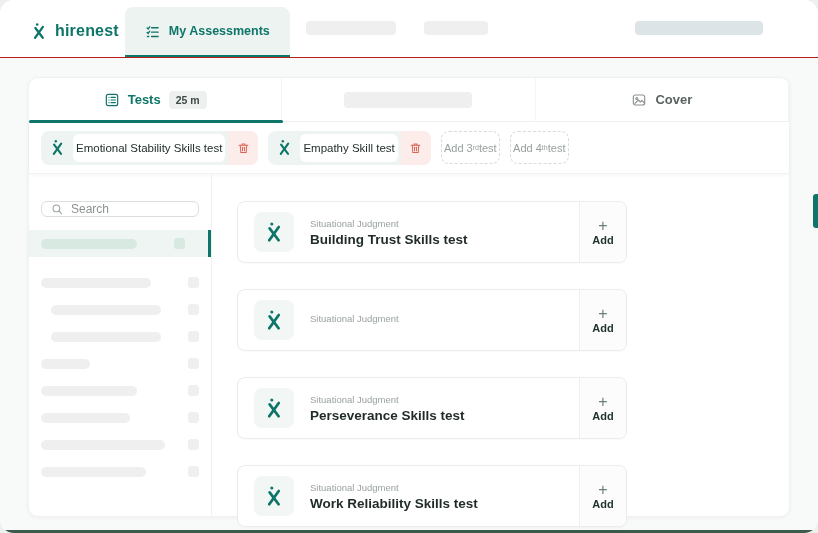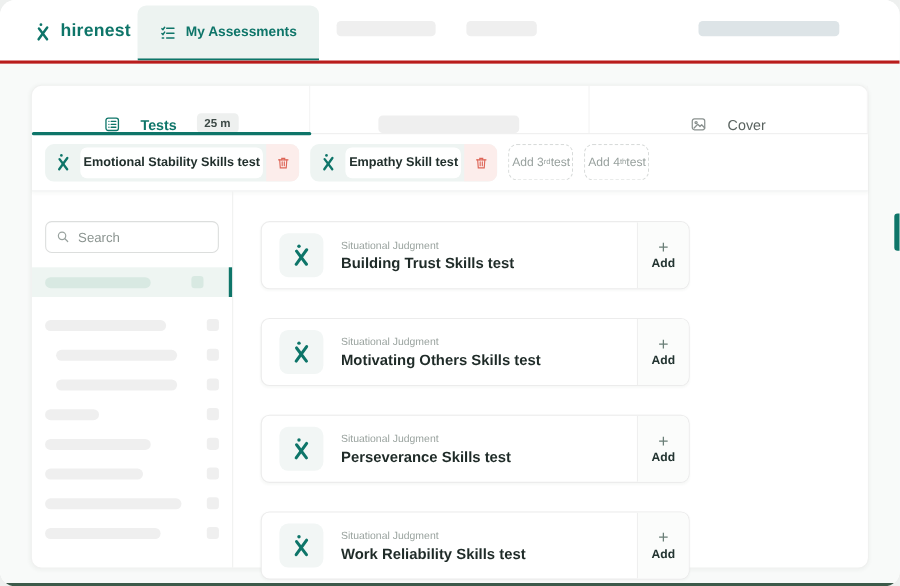--- a/index.html
+++ b/index.html
@@ -2,21 +2,21 @@
 <html><head>
 <meta charset="utf-8">
 <style>
   * { margin:0; padding:0; box-sizing:border-box; }
   html,body { background:#eef0ef; font-family:"Liberation Sans", sans-serif; }
   .app { position:relative; width:818px; height:533px; background:#ffffff;
          border-radius:14px; overflow:hidden; }
 
   
   .header { position:absolute; top:0; left:0; right:0; height:58px; background:#fff;
-            border-bottom:3px solid #b91c1c; display:flex; align-items:flex-end; }
+            border-bottom:1px solid #b91c1c; display:flex; align-items:flex-end; }
   .logo { display:flex; align-items:center; gap:7px; margin:0 0 17px 30px; cursor:pointer; }
   .logo-text { color:#0e7569; font-size:16px; font-weight:700; letter-spacing:.2px; }
   .nav-tab { margin-left:6px; height:50px; padding:0 20px; display:flex; align-items:center; gap:9px;
              background:#edf3f1; border-bottom:2px solid #0e7569; border-radius:8px 8px 0 0;
              color:#0e7569; font-size:12.5px; font-weight:600; cursor:pointer; }
   .hbar { height:14px; border-radius:4px; background:#efefef; }
   .hbar1 { width:90px; margin:0 0 22px 16px; }
   .hbar2 { width:64px; margin:0 0 22px 28px; }
   .hbar3 { width:128px; margin:0 55px 22px auto; background:#dde4e7; }
 
@@ -25,51 +25,51 @@
   .bottom-edge { position:absolute; left:4px; right:4px; bottom:0; height:3px; background:#3c5a4a; }
   .peek-strip { position:absolute; right:0; top:136px; width:5px; height:34px;
                 background:#0e7569; border-radius:3px 0 0 3px; }
 
   .card { position:absolute; left:28px; right:28px; top:19px; bottom:16px; background:#fff;
           border:1px solid #f0f1f0; border-radius:10px; box-shadow:0 1px 4px rgba(30,50,45,.05);
           display:flex; flex-direction:column; }
 
   
   .tabbar { position:relative; height:44px; display:flex; border-bottom:1px solid #efefef; flex:0 0 auto; }
-  .tab { flex:1; display:flex; align-items:flex-end; justify-content:center; gap:18px; cursor:pointer;
+  .tab { flex:1; display:flex; align-items:center; justify-content:center; gap:8px; cursor:pointer;
          border-right:1px solid #f4f4f4; }
   .tab:last-child { border-right:none; }
   .tab-tests-label { color:#0e7569; font-size:13px; font-weight:600; }
   .badge { background:#eef0ef; color:#3e4a47; font-size:10.5px; font-weight:700;
            padding:3px 7px; border-radius:4px; }
   .tab-skeleton-bar { width:128px; height:16px; border-radius:4px; background:#efefef; }
-  .tab-cover-label { color:#5a6360; font-size:13px; font-weight:400; }
+  .tab-cover-label { color:#5a6360; font-size:13px; font-weight:700; }
   .tab-underline { position:absolute; left:0; bottom:-2px; width:33.4%; height:3px;
                    background:#0e7569; border-radius:2px; }
 
   
   .chips-row { flex:0 0 auto; height:52px; display:flex; align-items:center; gap:10px;
                padding:0 12px; border-bottom:1px solid #f1f3f2; box-shadow:0 2px 3px rgba(30,50,45,.03); }
   .chip { display:flex; align-items:stretch; height:34px; background:#eef4f2; border-radius:8px;
           overflow:hidden; cursor:pointer; }
   .chip-icon { width:32px; display:flex; align-items:center; justify-content:center; }
   .chip-label { background:#fff; margin:3px 3px 3px 0; border-radius:6px; padding:0 3px;
-                display:flex; align-items:center; font-size:11.5px; color:#22302d; font-weight:700;
+                display:flex; align-items:center; font-size:11.5px; color:#22302d; font-weight:400;
                 white-space:nowrap; }
   .chip-trash { width:30px; background:#fcedeb; display:flex; align-items:center; justify-content:center;
                 cursor:pointer; border:none; }
   .add-slot { width:59px; height:33px; border:1px dashed #d8dbda; border-radius:8px; background:#fff;
               display:flex; align-items:center; justify-content:center; overflow:hidden;
               color:#98a19e; font-size:11px; white-space:nowrap; cursor:pointer; flex:0 0 auto;text-align:right; }
   .add-slot sup { font-size:7px; }
 
   
   .content { flex:1; display:flex; min-height:0; }
   .sidebar { width:183px; border-right:1px solid #f0f1f0; position:relative; }
-  .search-box { margin:27px 12px 0 12px; height:29px; border:1px solid #dcdedd; border-radius:6px;
+  .search-box { margin:27px 12px 0 12px; height:16px; border:1px solid #dcdedd; border-radius:6px;
                 display:flex; align-items:center; gap:7px; padding:0 9px; background:#fff; }
   .search-box input { border:none; outline:none; width:100px; font-size:12px; color:#454f4c;
                       font-family:"Liberation Sans", sans-serif; background:transparent; }
   .search-box input::placeholder { color:#8b9490; }
   .side-selected { position:relative; margin-top:13px; height:27px; background:#eef5f2;
                    display:flex; align-items:center; cursor:pointer; }
   .side-selected .bar { margin-left:12px; width:96px; height:10px; border-radius:5px; background:#d8e9e2; }
   .side-selected .sq { position:absolute; right:26px; width:11px; height:11px; border-radius:3px; background:#d8e9e2; }
   .side-selected .indicator { position:absolute; right:0; top:0; bottom:0; width:3px; background:#0e7569; }
   .side-item { position:relative; height:27px; display:flex; align-items:center; cursor:pointer; }
@@ -292,21 +292,20 @@
               <div class="tc-body">
                 <span class="tc-icon">
                   <svg width="22" height="22" viewBox="0 0 24 24" fill="none">
                     <circle cx="9.6" cy="3.2" r="1.7" fill="#0e7569"></circle>
                     <path d="M7.2 8 L17 21" stroke="#0e7569" stroke-width="3" stroke-linecap="round"></path>
                     <path d="M17.2 6.6 L6.8 21" stroke="#0e7569" stroke-width="3" stroke-linecap="round"></path>
                   </svg>
                 </span>
                 <span>
                   <div class="tc-cat">Situational Judgment</div>
-                  <div class="tc-name">Motivating Others Skills test</div>
                 </span>
               </div>
               <button class="tc-add">
                 <span class="tc-plus">+</span>
                 <span class="tc-addlabel">Add</span>
               </button>
             </div>
 
             <div class="test-card">
               <div class="tc-body">

